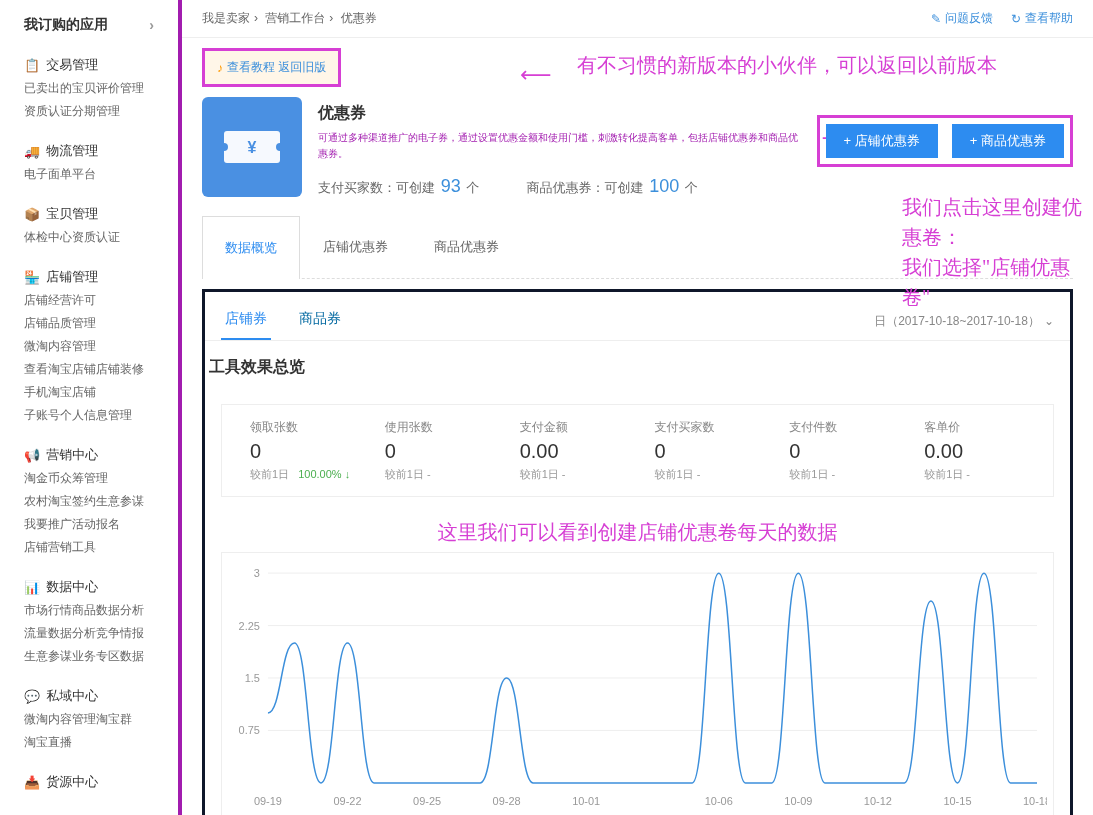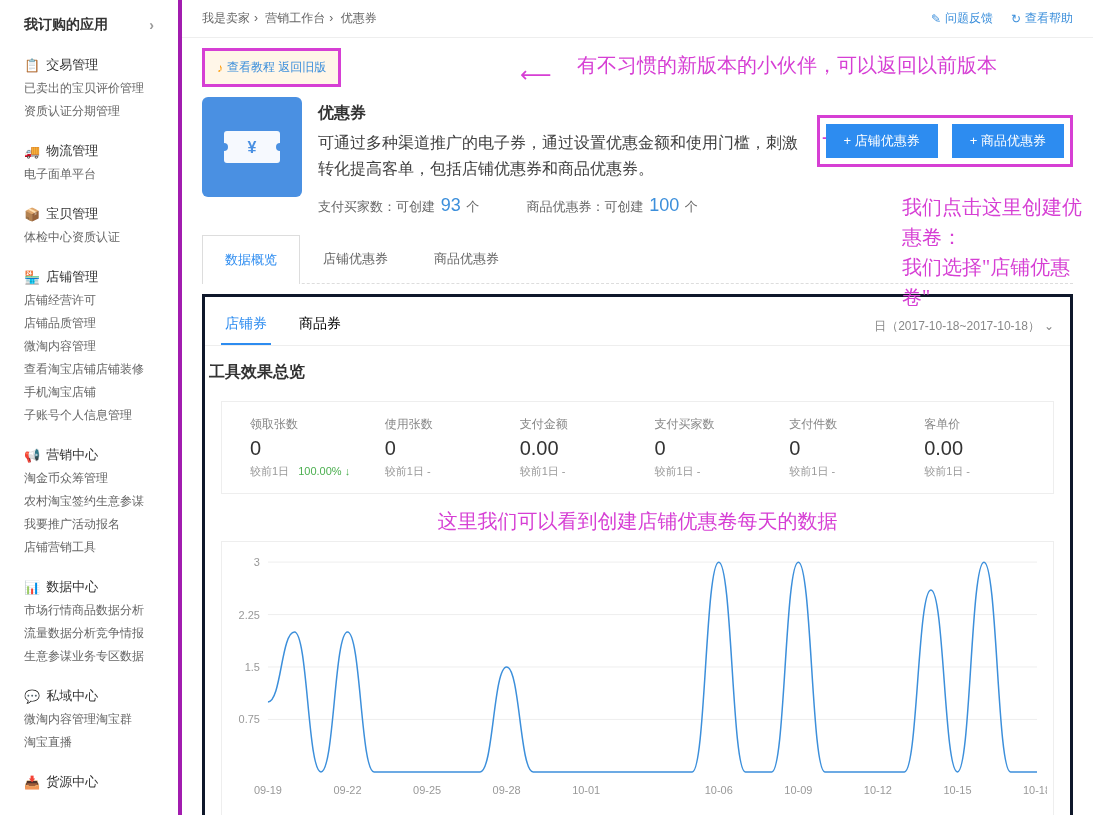--- a/index.html
+++ b/index.html
@@ -21,38 +21,38 @@
 .tutorial-bar { margin: 10px 20px 0 20px; background: #fff6e8; padding: 8px 12px; display: flex; align-items: center; gap: 12px; border: 3px solid #d63fd4; width: fit-content; }
 .tutorial-bar a { color: #3c8fdb; text-decoration: none; display: flex; align-items: center; gap: 4px; }
 .anno-text { color: #d63fd4; font-size: 20px; font-family: "KaiTi", serif; }
 .anno1 { position: absolute; left: 395px; top: 52px; }
 .arrow1 { position: absolute; left: 338px; top: 62px; color: #d63fd4; font-size: 22px; }
 .coupon-header { padding: 16px 20px 10px 20px; display: flex; gap: 16px; align-items: flex-start; position: relative; }
 .coupon-icon { width: 100px; height: 100px; background: #4a90e2; border-radius: 6px; display: flex; align-items: center; justify-content: center; margin-top: -6px; }
 .coupon-icon svg { width: 60px; height: 40px; }
 .coupon-info { flex: 1; }
 .coupon-info h2 { font-size: 16px; margin-bottom: 6px; }
-.coupon-info p { color: #404040; font-size: 16px; line-height: 1.6; max-width: 480px; }
+.coupon-info p { color: #a21caf; font-size: 10px; line-height: 1.6; max-width: 480px; }
 .coupon-stats { margin-top: 14px; font-size: 13px; color: #666; }
 .coupon-stats .num { color: #3c8fdb; font-size: 18px; font-weight: 500; margin: 0 2px; }
 .coupon-stats .gap { display: inline-block; width: 40px; }
 .btn-group { position: absolute; right: 20px; top: 28px; display: flex; gap: 14px; border: 3px solid #d63fd4; padding: 6px; }
 .btn-primary { background: #2d8cf0; color: #fff; border: none; padding: 8px 18px; font-size: 13px; cursor: pointer; }
 .arrow2 { position: absolute; right: 240px; top: 38px; color: #d63fd4; font-size: 22px; }
 .anno2 { position: absolute; left: 720px; top: 192px; line-height: 1.5; }
 .tabs { margin: 8px 20px 0 20px; border-bottom: 1px dashed #ddd; display: flex; }
-.tab { padding: 15px 22px; font-size: 13px; color: #666; cursor: pointer; border: 1px solid transparent; border-bottom: none; }
+.tab { padding: 22px 22px; font-size: 13px; color: #666; cursor: pointer; border: 1px solid transparent; border-bottom: none; }
 .tab.active { color: #2d8cf0; border-color: #ddd; background: #fff; position: relative; top: 1px; }
 .data-panel { margin: 10px 20px 20px 20px; border: 3px solid #0f172a; padding: 0 0 10px 0; }
 .subtabs { display: flex; padding: 10px 16px 0 16px; gap: 24px; border-bottom: 1px solid #eee; align-items: center; }
-.subtab { padding: 8px 4px 10px 4px; font-size: 14px; color: #000000; cursor: pointer; border-bottom: 2px solid transparent; }
+.subtab { padding: 8px 4px 10px 4px; font-size: 14px; color: #0369a1; cursor: pointer; border-bottom: 2px solid transparent; }
 .subtab.active { color: #2d8cf0; border-bottom-color: #2d8cf0; }
 .date-range { margin-left: auto; color: #888; font-size: 12px; display: flex; align-items: center; gap: 4px; text-align: center; }
 .overview-title { padding: 16px 20px 10px 4px; font-size: 16px; font-weight: bold; }
-.metrics { display: flex; padding: 10px 20px; gap: 18px; border: 1px solid #eee; margin: 8px 16px; }
+.metrics { display: flex; padding: 10px 20px; gap: 18px; border: 1px solid #eee; margin: 16px 16px; }
 .metric { flex: 1; padding: 4px 8px; }
 .metric .label { color: #888; font-size: 12px; margin-bottom: 4px; }
 .metric .val { font-size: 20px; color: #333; margin-bottom: 4px; }
 .metric .delta { font-size: 11px; color: #999; }
 .metric .delta .pct { color: #4caf50; margin-left: 6px; }
 .anno3 { text-align: center; padding: 6px 0 0 0; }
 .chart-wrap { margin: 6px 16px; border: 1px solid #eee; padding: 10px 6px; }
 .chart { width: 100%; height: 250px; }
 .watermark { position: absolute; right: 20px; bottom: 8px; color: #d63fd4; font-size: 20px; opacity: 0.7; font-family: "KaiTi", serif; }
 .watermark2 { position: absolute; right: 20px; bottom: -8px; color: #ccc; font-size: 11px; }

